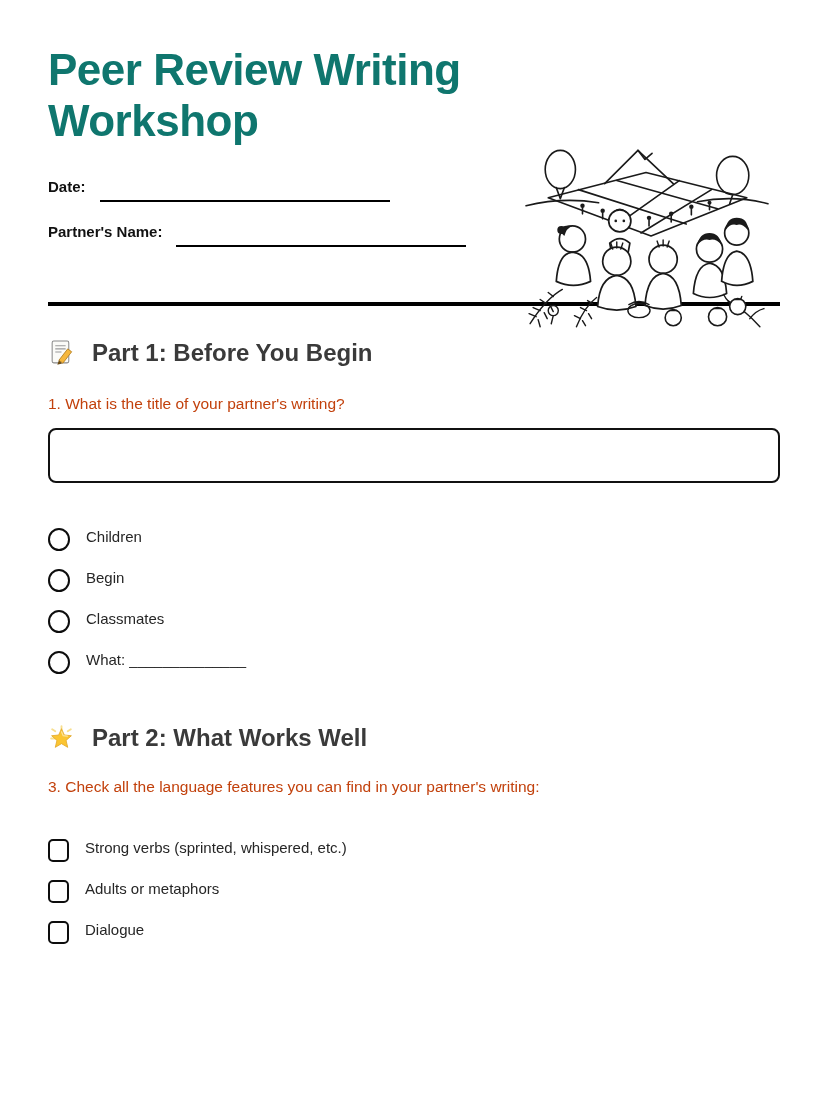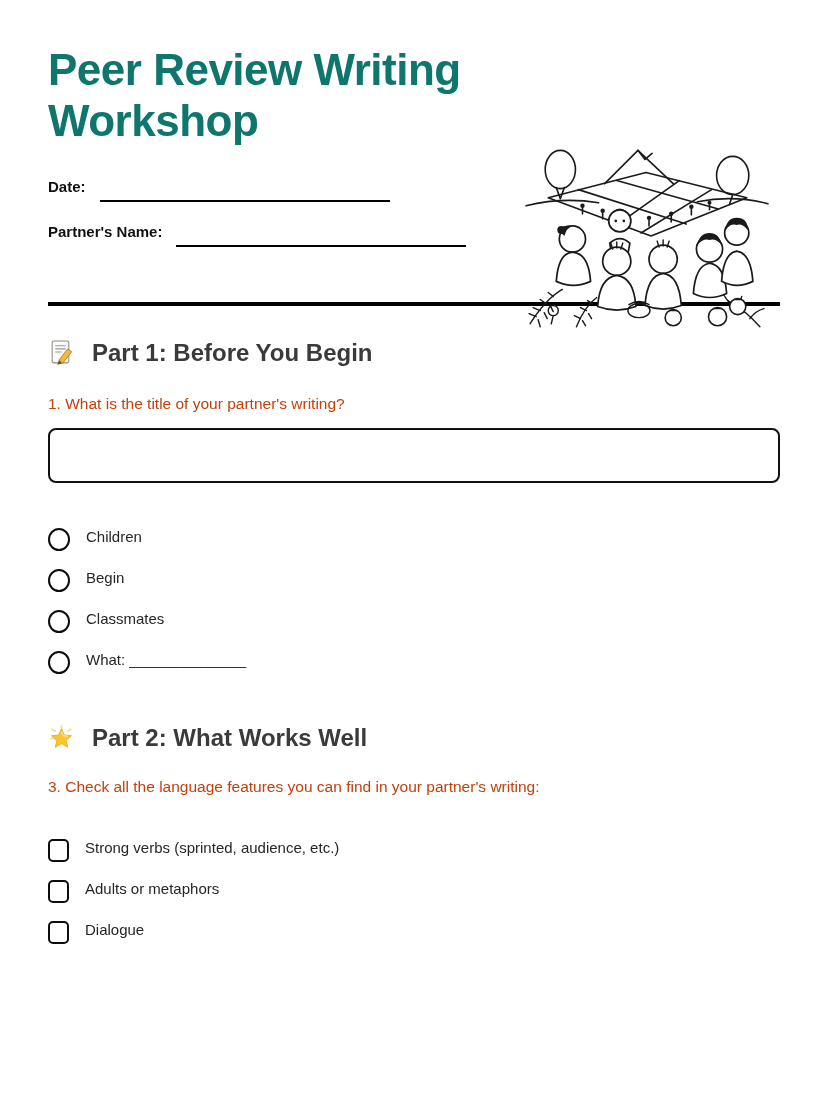--- a/index.html
+++ b/index.html
@@ -219,21 +219,21 @@
       <path d="M13 7.5 L14.6 11.3 L18.6 11.7" fill="none" stroke="#fde49b" stroke-width="1.2" stroke-linecap="round"></path>
     </svg>
     <span>Part 2: What Works Well</span>
   </h2>
 
   <p class="question q3">3. Check all the language features you can find in your partner's writing:</p>
 
   <div class="option-list checkbox-list">
     <div class="option-row">
       <span class="checkbox"></span>
-      <span class="option-label">Strong verbs (sprinted, audience, etc.)</span>
+      <span class="option-label">Strong verbs (sprinted, whispered, etc.)</span>
     </div>
     <div class="option-row">
       <span class="checkbox"></span>
       <span class="option-label">Adults or metaphors</span>
     </div>
     <div class="option-row">
       <span class="checkbox"></span>
       <span class="option-label">Dialogue</span>
     </div>
   </div>

